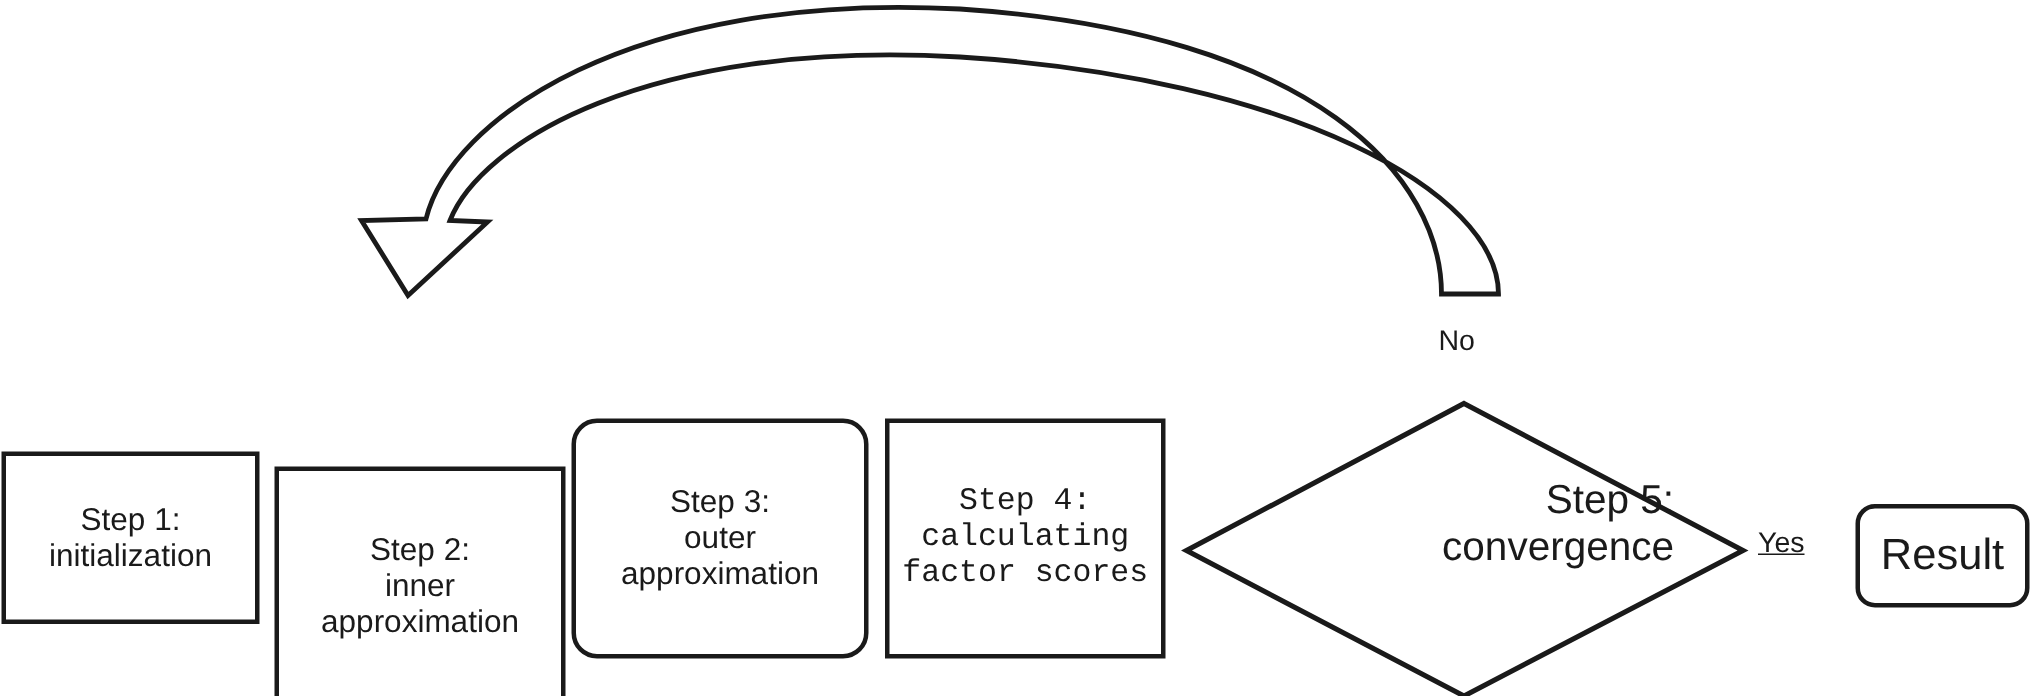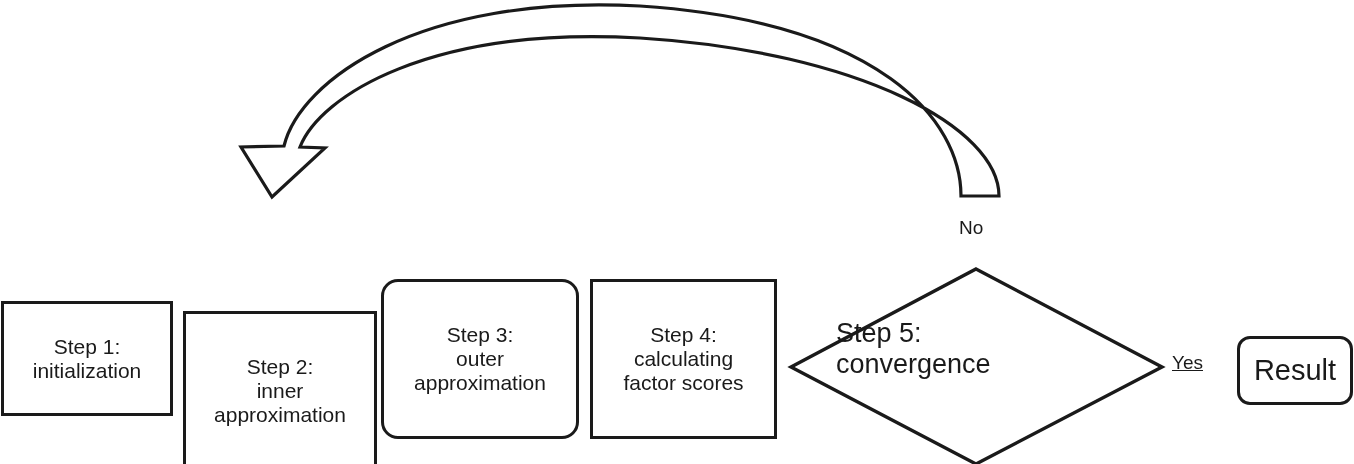--- a/index.html
+++ b/index.html
@@ -28,39 +28,39 @@
     background: #ffffff;
     border: 3px solid #1a1a1a;
     line-height: 1.14;
     font-size: 21px;
     color: #1a1a1a;
     white-space: pre-line;
   }
   #step1 { left: 1px;   top: 301px; width: 172px; height: 115px; }
   #step2 { left: 183px; top: 279px; width: 194px; height: 160px; margin-top: 32px; }
   #step3 { left: 381px; top: 279px; width: 198px; height: 160px; border-radius: 17px; }
-  #step4 { left: 590px; top: 279px; width: 187px; height: 160px; }
+  #step4 { left: 590px; top: 279px; width: 187px; height: 160px; font-family: Liberation Mono, monospace; }
   #result {
     left: 1237px; top: 336px; width: 116px; height: 69px;
     border-radius: 13px;
     font-size: 29px;
   }
   .svg-layer {
     position: absolute;
     left: 0; top: 0;
     width: 1354px;
     height: 464px;
     overflow: visible;
   }
   .diamond-label {
     position: absolute;
     left: 836px;
     top: 318px;
     width: 280px;
-    text-align: left;
+    text-align: right;
     font-size: 27px;
     line-height: 1.14;
     color: #1a1a1a;
     white-space: pre-line;
   }
   .edge-label {
     position: absolute;
     font-size: 19px;
     color: #1a1a1a;
   }

